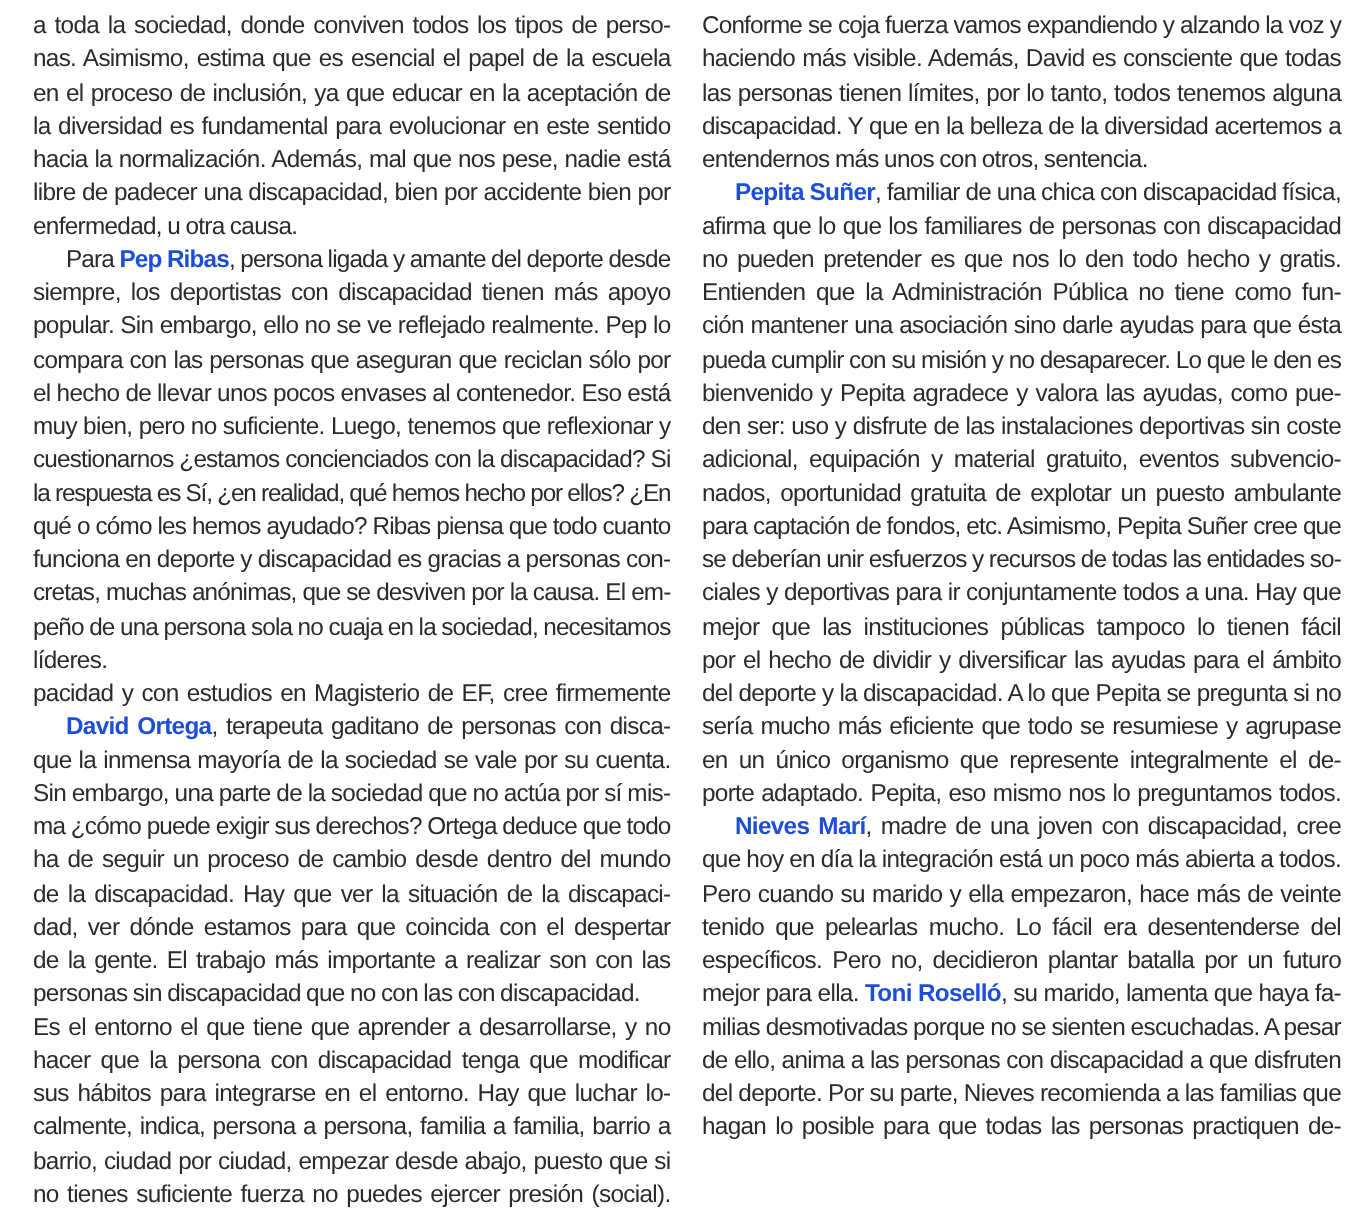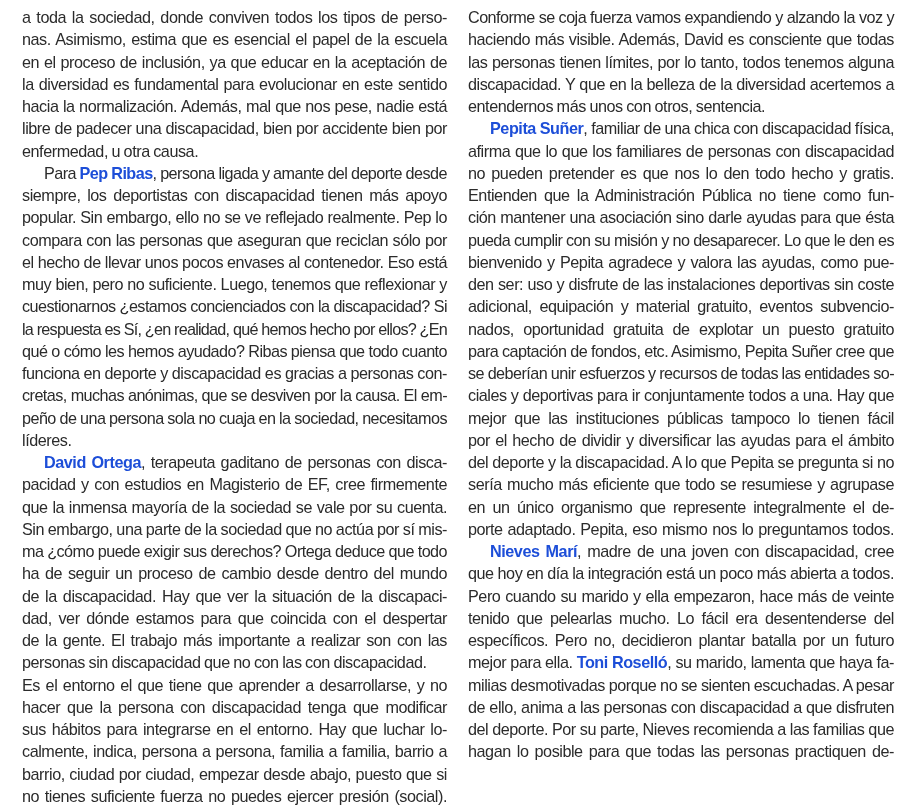--- a/index.html
+++ b/index.html
@@ -50,22 +50,22 @@
         <div class="line"><span>muy bien, pero no suficiente. Luego, tenemos que reflexionar y</span></div>
         <div class="line" style="letter-spacing: -0.55px;"><span>cuestionarnos ¿estamos concienciados con la discapacidad? Si</span></div>
         <div class="line" style="letter-spacing: -0.75px;"><span>la respuesta es Sí, ¿en realidad, qué hemos hecho por ellos? ¿En</span></div>
         <div class="line" style="letter-spacing: -0.55px;"><span>qué o cómo les hemos ayudado? Ribas piensa que todo cuanto</span></div>
         <div class="line"><span>funciona en deporte y discapacidad es gracias a personas con-</span></div>
         <div class="line" style="letter-spacing: -0.55px;"><span>cretas, muchas anónimas, que se desviven por la causa. El em-</span></div>
         <div class="line" style="letter-spacing: -0.55px;"><span>peño de una persona sola no cuaja en la sociedad, necesitamos</span></div>
         <div class="line last"><span>líderes.</span></div>
       </div>
       <div>
+        <div class="line"><span>pacidad y con estudios en Magisterio de EF, cree firmemente</span></div>
         <div class="line indent"><span class="bold">David Ortega</span><span>, terapeuta gaditano de personas con disca-</span></div>
-        <div class="line"><span>pacidad y con estudios en Magisterio de EF, cree firmemente</span></div>
         <div class="line"><span>que la inmensa mayoría de la sociedad se vale por su cuenta.</span></div>
         <div class="line"><span>Sin embargo, una parte de la sociedad que no actúa por sí mis-</span></div>
         <div class="line" style="letter-spacing: -0.55px;"><span>ma ¿cómo puede exigir sus derechos? Ortega deduce que todo</span></div>
         <div class="line"><span>ha de seguir un proceso de cambio desde dentro del mundo</span></div>
         <div class="line"><span>de la discapacidad. Hay que ver la situación de la discapaci-</span></div>
         <div class="line"><span>dad, ver dónde estamos para que coincida con el despertar</span></div>
         <div class="line"><span>de la gente. El trabajo más importante a realizar son con las</span></div>
         <div class="line last"><span>personas sin discapacidad que no con las  con discapacidad.</span></div>
       </div>
       <div>
@@ -88,21 +88,21 @@
       <div>
         <div class="line indent"><span class="bold">Pepita Suñer</span><span>, familiar de una chica con discapacidad física,</span></div>
         <div class="line"><span>afirma que lo que los familiares de personas con discapacidad</span></div>
         <div class="line"><span>no pueden pretender es que nos lo den todo hecho y gratis.</span></div>
         <div class="line"><span>Entienden que la Administración Pública no tiene como fun-</span></div>
         <div class="line"><span>ción mantener una asociación sino darle ayudas para que ésta</span></div>
         <div class="line" style="letter-spacing: -0.55px;"><span>pueda cumplir con su misión y no desaparecer. Lo que le den es</span></div>
         <div class="line"><span>bienvenido y Pepita agradece y valora las ayudas, como pue-</span></div>
         <div class="line"><span>den ser: uso y disfrute de las instalaciones deportivas sin coste</span></div>
         <div class="line"><span>adicional, equipación y material gratuito, eventos subvencio-</span></div>
-        <div class="line"><span>nados, oportunidad gratuita de explotar un puesto gratuito</span></div>
+        <div class="line"><span>nados, oportunidad gratuita de explotar un puesto ambulante</span></div>
         <div class="line" style="letter-spacing: -0.55px;"><span>para captación de fondos, etc. Asimismo, Pepita Suñer cree que</span></div>
         <div class="line" style="letter-spacing: -0.55px;"><span>se deberían unir esfuerzos y recursos de todas las entidades so-</span></div>
         <div class="line"><span>ciales y deportivas para ir conjuntamente todos a una. Hay que</span></div>
         <div class="line"><span>mejor que las instituciones públicas tampoco lo tienen fácil</span></div>
         <div class="line"><span>por el hecho de dividir y diversificar las ayudas para el ámbito</span></div>
         <div class="line"><span>del deporte y la discapacidad. A lo que Pepita se pregunta si no</span></div>
         <div class="line"><span>sería mucho más eficiente que todo se resumiese y agrupase</span></div>
         <div class="line"><span>en un único organismo que represente integralmente el de-</span></div>
         <div class="line"><span>porte adaptado. Pepita, eso mismo nos lo preguntamos todos.</span></div>
       </div>

